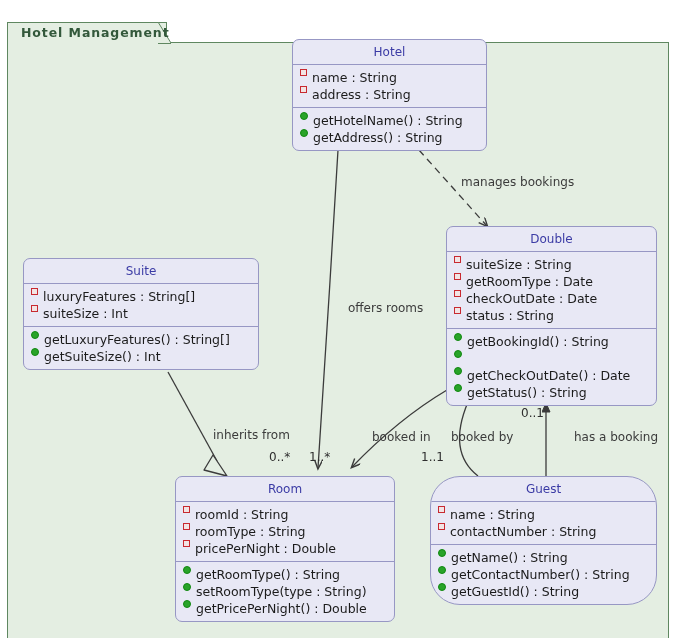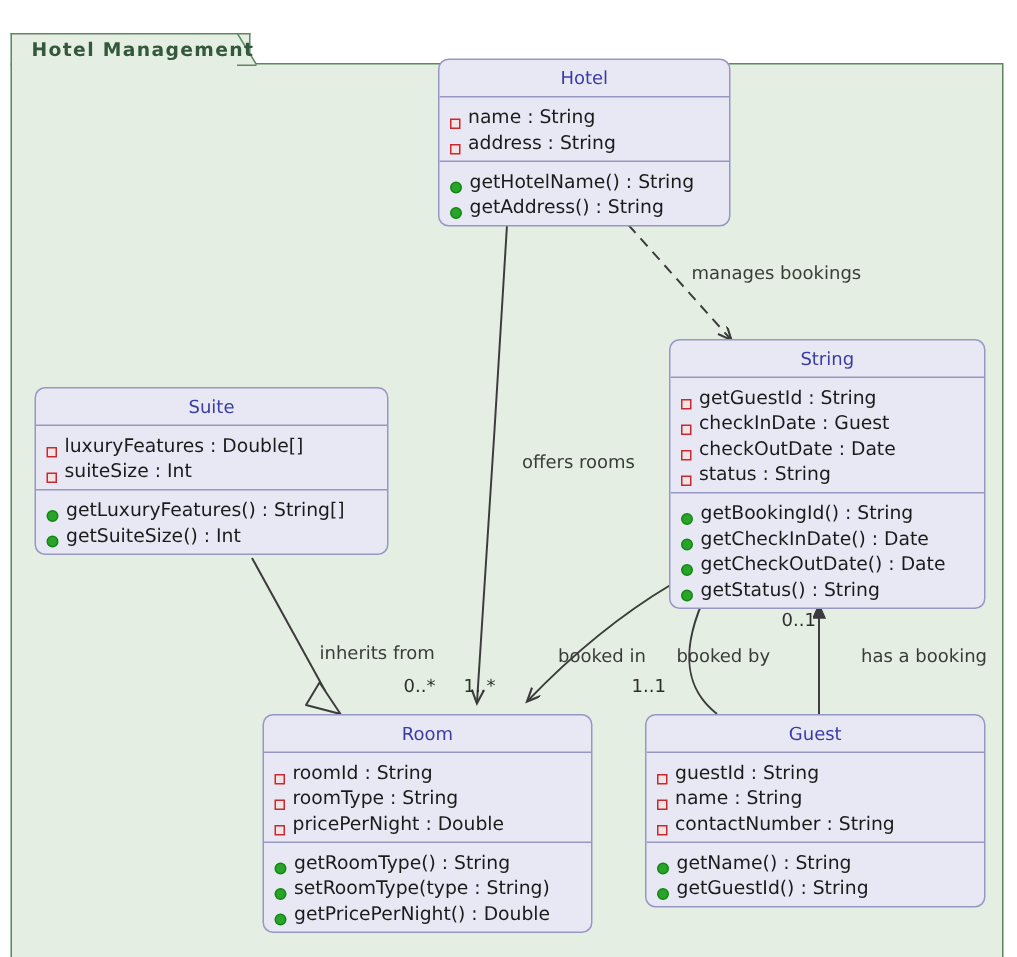--- a/index.html
+++ b/index.html
@@ -80,21 +80,21 @@
     font-size: 12px;
     padding: 5px 8px 5px 8px;
     white-space: nowrap;
   }
   .class-section {
     border-top: 1px solid #9797C4;
     padding: 4px 0 4px 0;
   }
   .member {
     display: flex;
-    align-items: flex-end;
+    align-items: flex-start;
     padding: 0 8px 0 7px;
     height: 17px;
     white-space: nowrap;
   }
   .member-label {
     font-size: 12.5px;
     color: #1B1B1B;
     line-height: 17px;
   }
   .mark {
@@ -233,65 +233,64 @@
         <span class="member-label">getHotelName() : String</span>
       </div>
       <div class="member">
         <span class="mark mark-public-method"></span>
         <span class="member-label">getAddress() : String</span>
       </div>
     </div>
   </div>
 
   <div class="uml-class" style="left:446px; top:226px; width:211px;">
-    <div class="class-title">String</div>
-    <div class="class-section">
-      <div class="member">
-        <span class="mark mark-private-field"></span>
-        <span class="member-label">getGuestId : String</span>
-      </div>
-      <div class="member">
-        <span class="mark mark-private-field"></span>
-        <span class="member-label">checkInDate : Guest</span>
+    <div class="class-title">Double</div>
+    <div class="class-section">
+      <div class="member">
+        <span class="mark mark-private-field"></span>
+        <span class="member-label">suiteSize : String</span>
+      </div>
+      <div class="member">
+        <span class="mark mark-private-field"></span>
+        <span class="member-label">getRoomType : Date</span>
       </div>
       <div class="member">
         <span class="mark mark-private-field"></span>
         <span class="member-label">checkOutDate : Date</span>
       </div>
       <div class="member">
         <span class="mark mark-private-field"></span>
         <span class="member-label">status : String</span>
       </div>
     </div>
     <div class="class-section">
       <div class="member">
         <span class="mark mark-public-method"></span>
         <span class="member-label">getBookingId() : String</span>
       </div>
       <div class="member">
         <span class="mark mark-public-method"></span>
-        <span class="member-label">getCheckInDate() : Date</span>
       </div>
       <div class="member">
         <span class="mark mark-public-method"></span>
         <span class="member-label">getCheckOutDate() : Date</span>
       </div>
       <div class="member">
         <span class="mark mark-public-method"></span>
         <span class="member-label">getStatus() : String</span>
       </div>
     </div>
   </div>
 
   <div class="uml-class" style="left:23px; top:258px; width:236px;">
     <div class="class-title">Suite</div>
     <div class="class-section">
       <div class="member">
         <span class="mark mark-private-field"></span>
-        <span class="member-label">luxuryFeatures : Double[]</span>
+        <span class="member-label">luxuryFeatures : String[]</span>
       </div>
       <div class="member">
         <span class="mark mark-private-field"></span>
         <span class="member-label">suiteSize : Int</span>
       </div>
     </div>
     <div class="class-section">
       <div class="member">
         <span class="mark mark-public-method"></span>
         <span class="member-label">getLuxuryFeatures() : String[]</span>
@@ -328,41 +327,41 @@
         <span class="mark mark-public-method"></span>
         <span class="member-label">setRoomType(type : String)</span>
       </div>
       <div class="member">
         <span class="mark mark-public-method"></span>
         <span class="member-label">getPricePerNight() : Double</span>
       </div>
     </div>
   </div>
 
-  <div class="uml-class" style="left:430px; top:476px; width:227px;">
+  <div class="uml-class" style="left:430px; top:476px; width:227px;border-radius:30px;">
     <div class="class-title">Guest</div>
     <div class="class-section">
       <div class="member">
         <span class="mark mark-private-field"></span>
-        <span class="member-label">guestId : String</span>
-      </div>
-      <div class="member">
-        <span class="mark mark-private-field"></span>
         <span class="member-label">name : String</span>
       </div>
       <div class="member">
         <span class="mark mark-private-field"></span>
         <span class="member-label">contactNumber : String</span>
       </div>
     </div>
     <div class="class-section">
       <div class="member">
         <span class="mark mark-public-method"></span>
         <span class="member-label">getName() : String</span>
       </div>
       <div class="member">
         <span class="mark mark-public-method"></span>
+        <span class="member-label">getContactNumber() : String</span>
+      </div>
+      <div class="member">
+        <span class="mark mark-public-method"></span>
         <span class="member-label">getGuestId() : String</span>
       </div>
     </div>
   </div>
 
 </div>
 
 </body></html>

